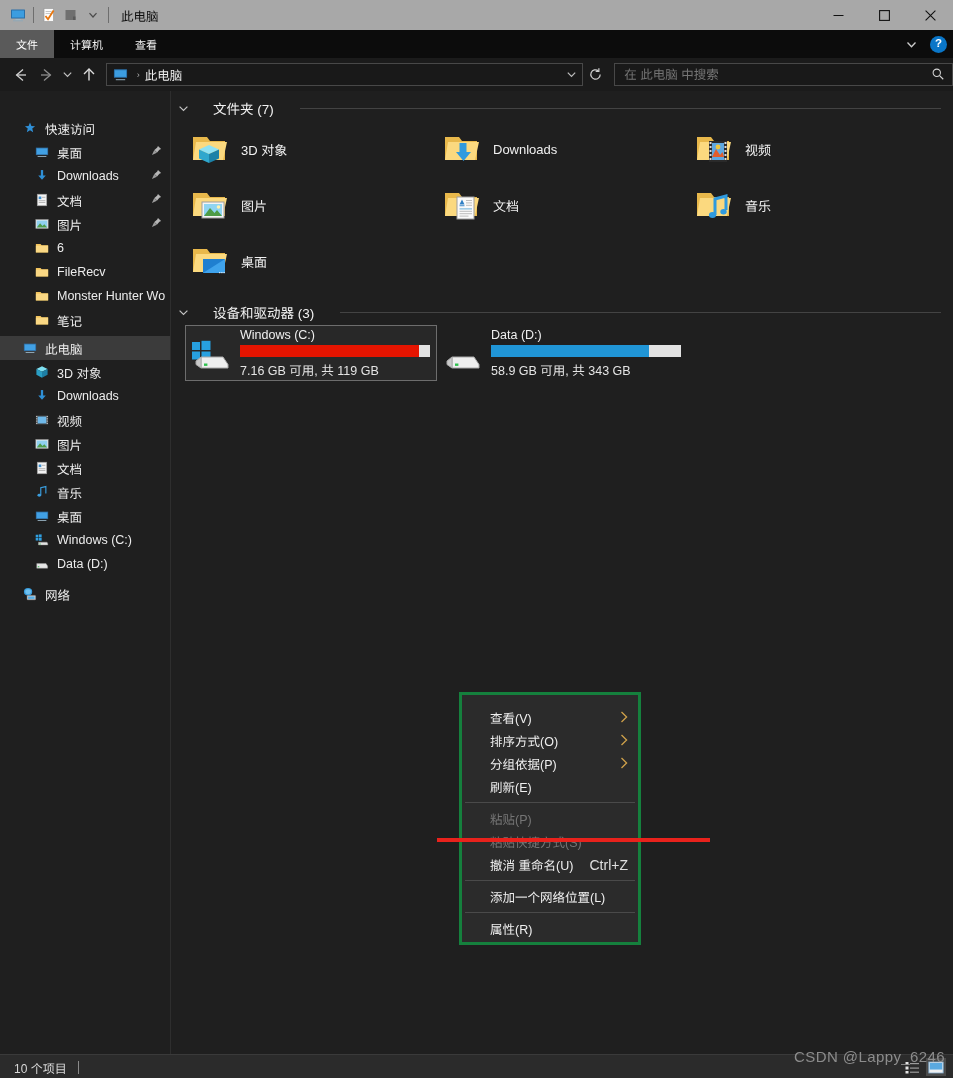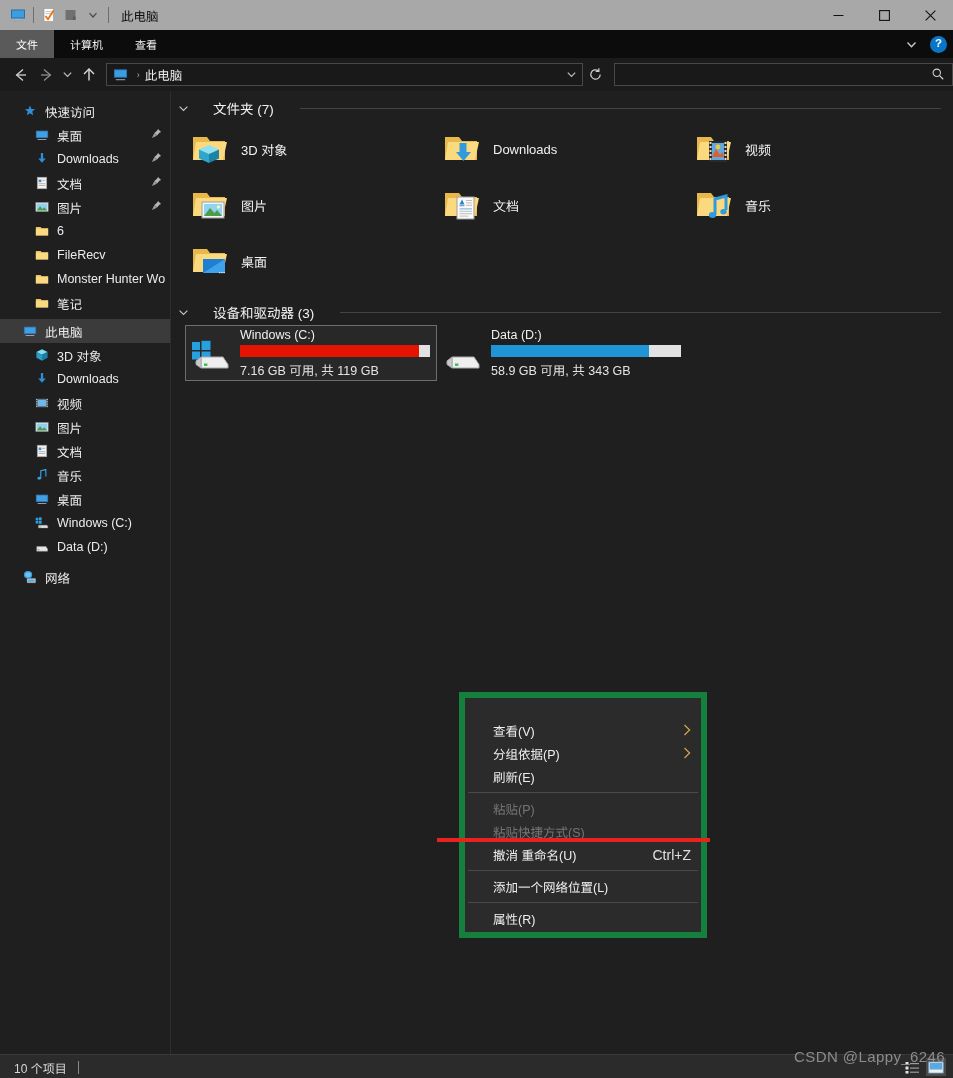--- a/index.html
+++ b/index.html
@@ -336,24 +336,24 @@
     font-size: 12.5px;
     color: #e4e4e4;
     margin-top: 3px;
     white-space: nowrap;
   }
 
   
   .ctxmenu {
     position: absolute;
     left: 459px; top: 601px;
-    width: 248px;
+    width: 182px;
     background: #2b2b2b;
-    border: 6px solid #15803d;
-    padding: 21px 0 2px 0;
+    border: 3px solid #15803d;
+    padding: 11px 0 2px 0;
     box-sizing: border-box;
   }
   .ctx-item {
     height: 23px;
     display: flex;
     align-items: center;
     padding-left: 28px;
     padding-right: 10px;
     font-size: 12.5px;
     color: #efefef;
@@ -543,34 +543,35 @@
     </div>
 
     <div class="refresh-btn">
       <svg width="15" height="15" viewBox="0 0 16 16">
         <path d="M13 8 A5 5 0 1 1 11 4" stroke="#cecece" stroke-width="1.3" fill="none"></path>
         <path d="M11.6 1.2 L11.6 4.6 L8.2 4.6" stroke="#cecece" stroke-width="1.3" fill="none"></path>
       </svg>
     </div>
 
     <div class="searchbox">
+      <input class="search-ph" type="text" value="" placeholder="在 此电脑 中搜索" style="">
       <span class="search-ico">
         <svg width="14" height="14" viewBox="0 0 16 16">
           <circle cx="6.6" cy="6.6" r="4.2" stroke="#d6d6d6" stroke-width="1.2" fill="none"></circle>
           <path d="M9.8 9.8 L14 14" stroke="#d6d6d6" stroke-width="1.3"></path>
         </svg>
       </span>
     </div>
   </div>
 
   <div class="content">
 
     <div class="sidebar">
 
-      <div class="nav-row depth0" style="margin-top:8px;">
+      <div class="nav-row depth0" style="margin-top:25px;">
         <span class="glyph">
           <svg width="14" height="14" viewBox="0 0 16 16">
               <path d="M8 1.6 L9.6 5.6 L13.8 5.9 L10.6 8.7 L11.6 12.9 L8 10.6 L4.4 12.9 L5.4 8.7 L2.2 5.9 L6.4 5.6 Z" fill="#2f8fd6"></path>
             </svg>
         </span>
         <span class="lbl">快速访问</span>
       </div>
 
       <div class="nav-row depth1">
         <span class="glyph">
@@ -1002,20 +1003,28 @@
     <div class="ctxmenu">
       <div class="ctx-item">
         <span>查看(V)</span>
         <span class="ctx-sub">
           <svg width="9" height="12" viewBox="0 0 9 12">
               <path d="M1.5 1 L6.6 6 L1.5 11" stroke="#cfa14a" stroke-width="1.3" fill="none"></path>
             </svg>
         </span>
       </div>
       <div class="ctx-item">
+        <span>排序方式(O)</span>
+        <span class="ctx-sub">
+          <svg width="9" height="12" viewBox="0 0 9 12">
+              <path d="M1.5 1 L6.6 6 L1.5 11" stroke="#cfa14a" stroke-width="1.3" fill="none"></path>
+            </svg>
+        </span>
+      </div>
+      <div class="ctx-item">
         <span>分组依据(P)</span>
         <span class="ctx-sub">
           <svg width="9" height="12" viewBox="0 0 9 12">
               <path d="M1.5 1 L6.6 6 L1.5 11" stroke="#cfa14a" stroke-width="1.3" fill="none"></path>
             </svg>
         </span>
       </div>
       <div class="ctx-item">
         <span>刷新(E)</span>
       </div>

